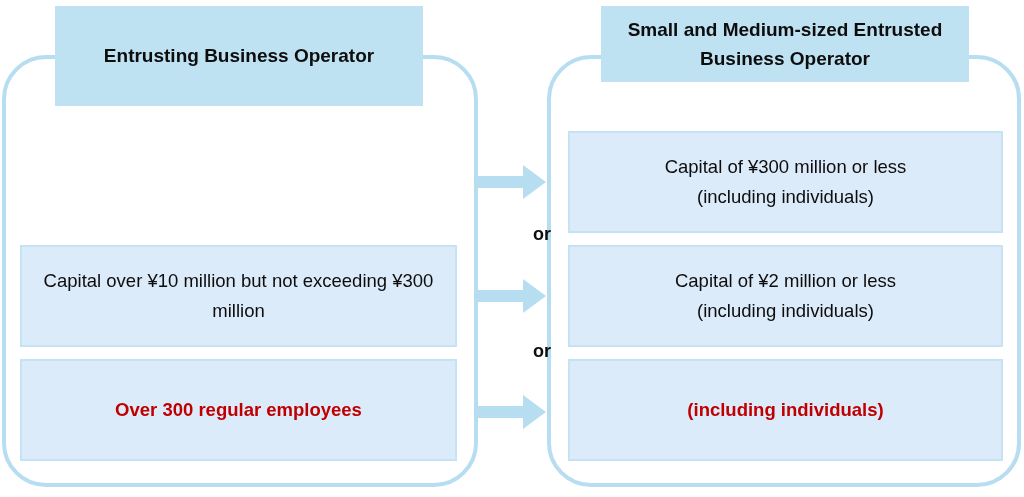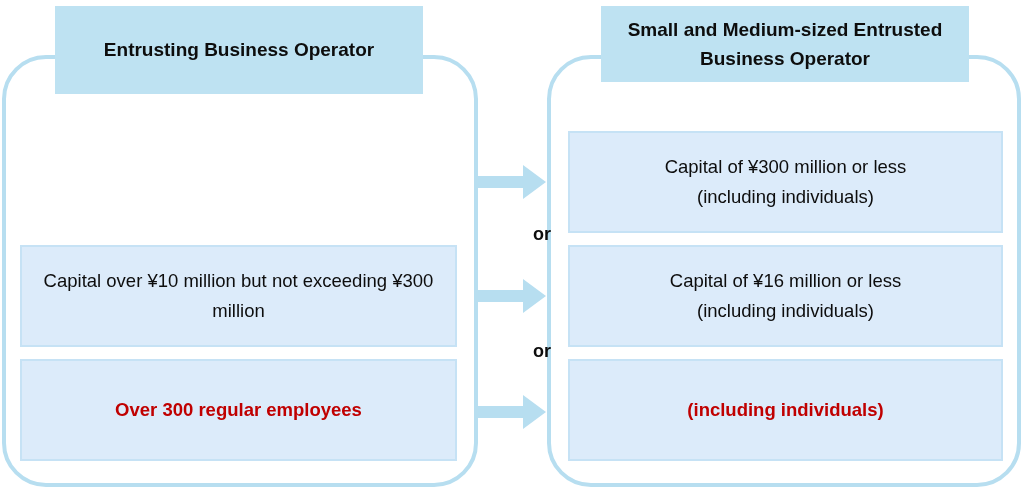--- a/index.html
+++ b/index.html
@@ -38,21 +38,21 @@
     display: flex;
     align-items: center;
     justify-content: center;
     text-align: center;
     color: #0d0d0d;
     font-weight: bold;
     font-size: 19px;
     line-height: 1.55;
     padding: 0 10px;
   }
-  #header-left  { left: 55px;  top: 6px; width: 368px; height: 88px; }
+  #header-left  { left: 55px;  top: 6px; width: 368px; height: 100px; }
   #header-right { left: 601px; top: 6px; width: 368px; height: 76px; }
 
   
   .criteria-box {
     position: absolute;
     box-sizing: border-box;
     background: #dcebfa;
     border: 2px solid #c6e2f5;
     display: flex;
     align-items: center;
@@ -151,21 +151,21 @@
 
   <div class="criteria-box col-right row-1">
     <div>
       <div>Capital of ¥300 million or less</div>
       <div>(including individuals)</div>
     </div>
   </div>
 
   <div class="criteria-box col-right row-2">
     <div>
-      <div>Capital of ¥16 million or less</div>
+      <div>Capital of ¥2 million or less</div>
       <div>(including individuals)</div>
     </div>
   </div>
 
   <div class="criteria-box col-right row-3 highlight">
     <div>
       <div>(including individuals)</div>
     </div>
   </div>
 

